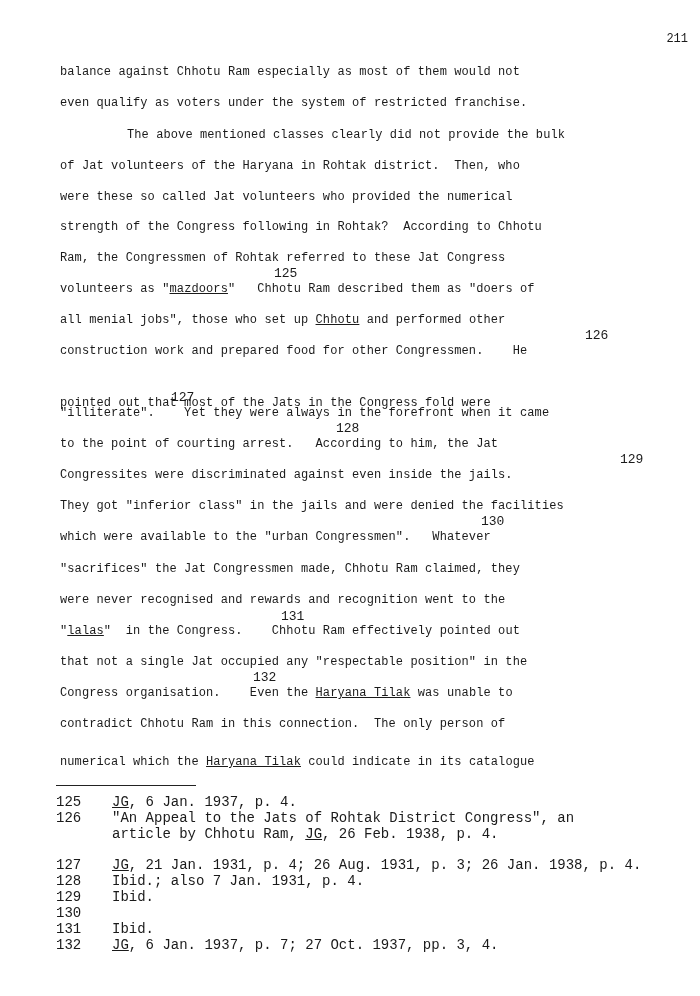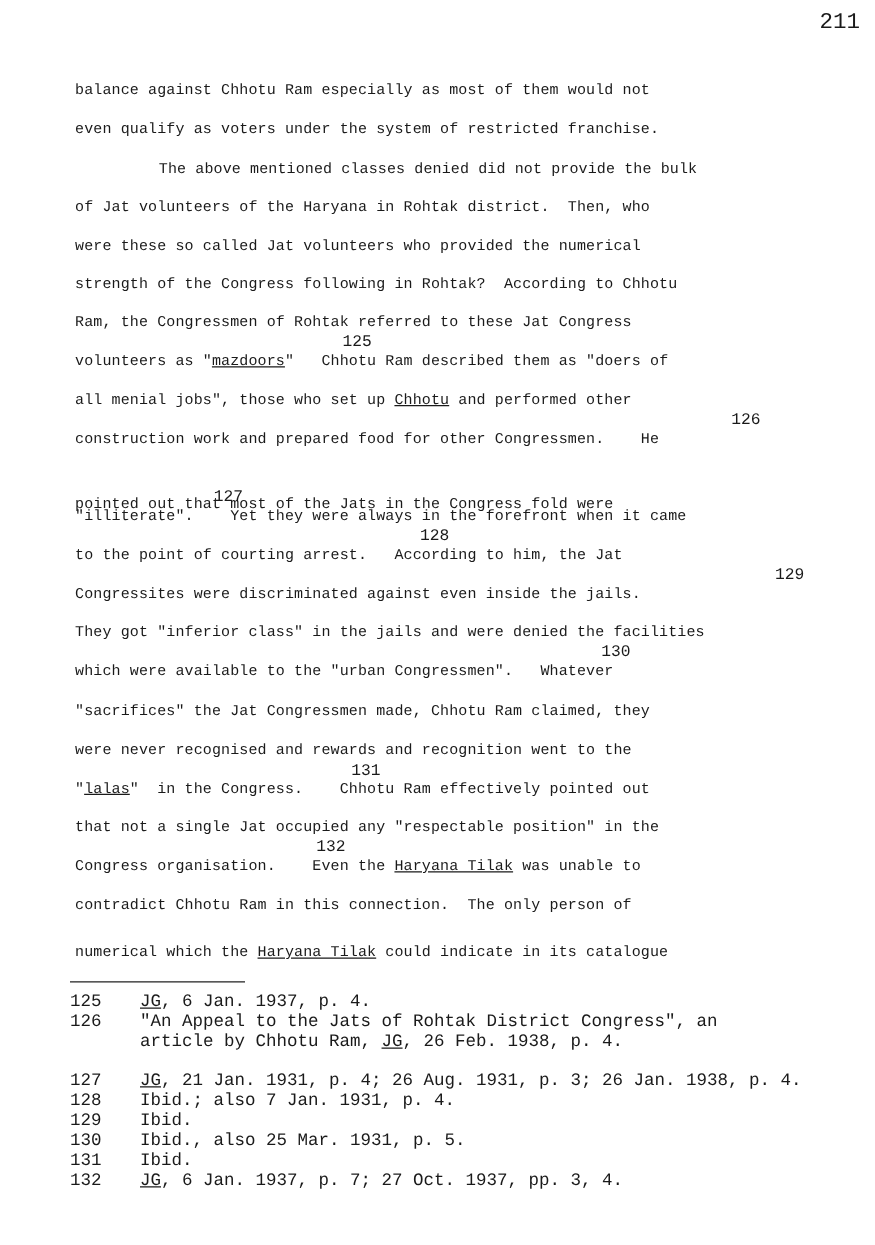--- a/index.html
+++ b/index.html
@@ -7,23 +7,23 @@
     position: relative;
     width: 700px;
     height: 996px;
     background: #ffffff;
     color: #1a1a1a;
     font-family: "Liberation Mono", "DejaVu Sans Mono", monospace;
     overflow: hidden;
   }
   .page-number {
     position: absolute;
-    top: 8px;
+    top: 32px;
     right: 12px;
-    font-size: 18px;
+    font-size: 12px;
   }
   .line {
     position: absolute;
     left: 60px;
     font-size: 12px;
     white-space: pre;
     letter-spacing: 0.1px;
   }
   .sup {
     position: absolute;
@@ -48,21 +48,21 @@
 </style>
 </head>
 <body>
 
 <div id="page">
   <div class="page-number">211</div>
 
   <div class="line" style="top:65px">balance against Chhotu Ram especially as most of them would not</div>
   <div class="line" style="top:96px">even qualify as voters under the system of restricted franchise.</div>
 
-  <div class="line" style="top:128px;left:127px">The above mentioned classes denied did not provide the bulk</div>
+  <div class="line" style="top:128px;left:127px">The above mentioned classes clearly did not provide the bulk</div>
   <div class="line" style="top:159px">of Jat volunteers of the Haryana in Rohtak district.  Then, who</div>
   <div class="line" style="top:190px">were these so called Jat volunteers who provided the numerical</div>
   <div class="line" style="top:220px">strength of the Congress following in Rohtak?  According to Chhotu</div>
   <div class="line" style="top:251px">Ram, the Congressmen of Rohtak referred to these Jat Congress</div>
 
   <div class="sup" style="top:266px;left:274px">125</div>
   <div class="line" style="top:282px"><span>volunteers as "</span><span class="u">mazdoors</span><span>"   Chhotu Ram described them as "doers of</span></div>
 
   <div class="line" style="top:313px"><span>all menial jobs", those who set up </span><span class="u">Chhotu</span><span> and performed other</span></div>
 
@@ -108,20 +108,19 @@
   <div class="fn fn-num" style="top:857px">127</div>
   <div class="fn fn-text" style="top:857px"><span class="u">JG</span><span>, 21 Jan. 1931, p. 4; 26 Aug. 1931, p. 3; 26 Jan. 1938, p. 4.</span></div>
 
   <div class="fn fn-num" style="top:873px">128</div>
   <div class="fn fn-text" style="top:873px">Ibid.; also 7 Jan. 1931, p. 4.</div>
 
   <div class="fn fn-num" style="top:889px">129</div>
   <div class="fn fn-text" style="top:889px">Ibid.</div>
 
   <div class="fn fn-num" style="top:905px">130</div>
-  <div class="fn fn-text" style="top:905px">Ibid., also 25 Mar. 1931, p. 5.</div>
 
   <div class="fn fn-num" style="top:921px">131</div>
   <div class="fn fn-text" style="top:921px">Ibid.</div>
 
   <div class="fn fn-num" style="top:937px">132</div>
   <div class="fn fn-text" style="top:937px"><span class="u">JG</span><span>, 6 Jan. 1937, p. 7; 27 Oct. 1937, pp. 3, 4.</span></div>
 </div>
 
 </body></html>

